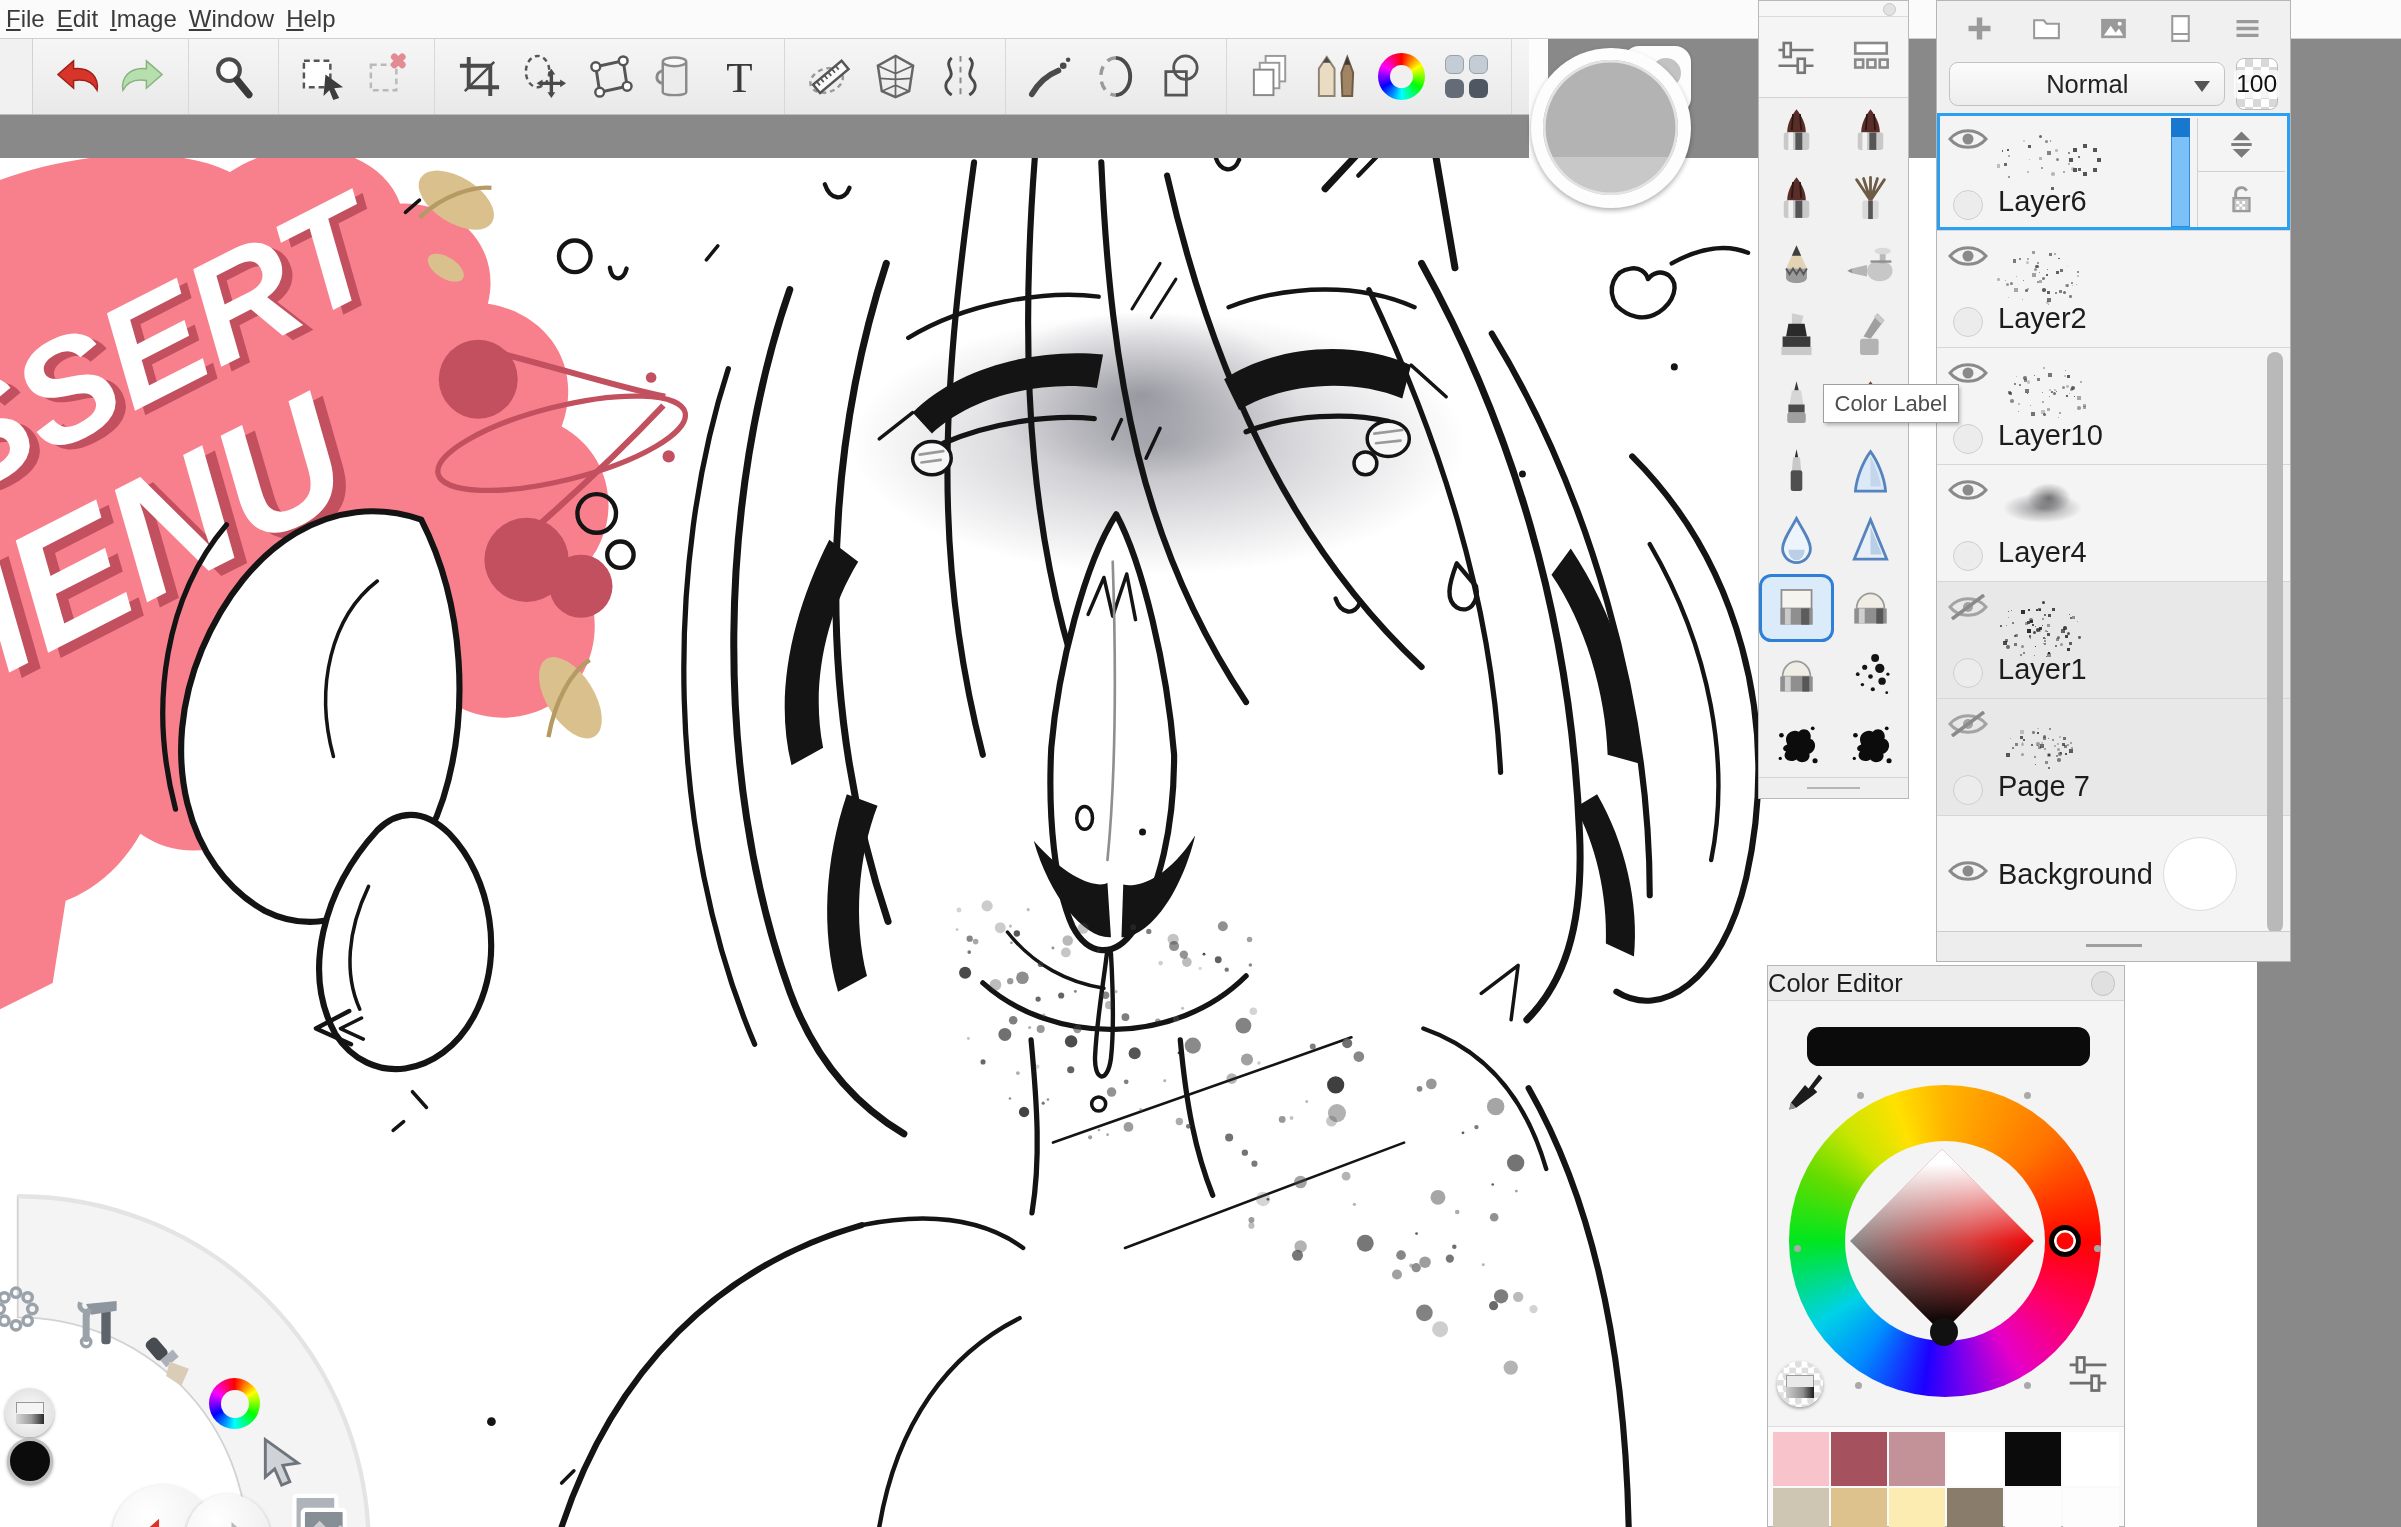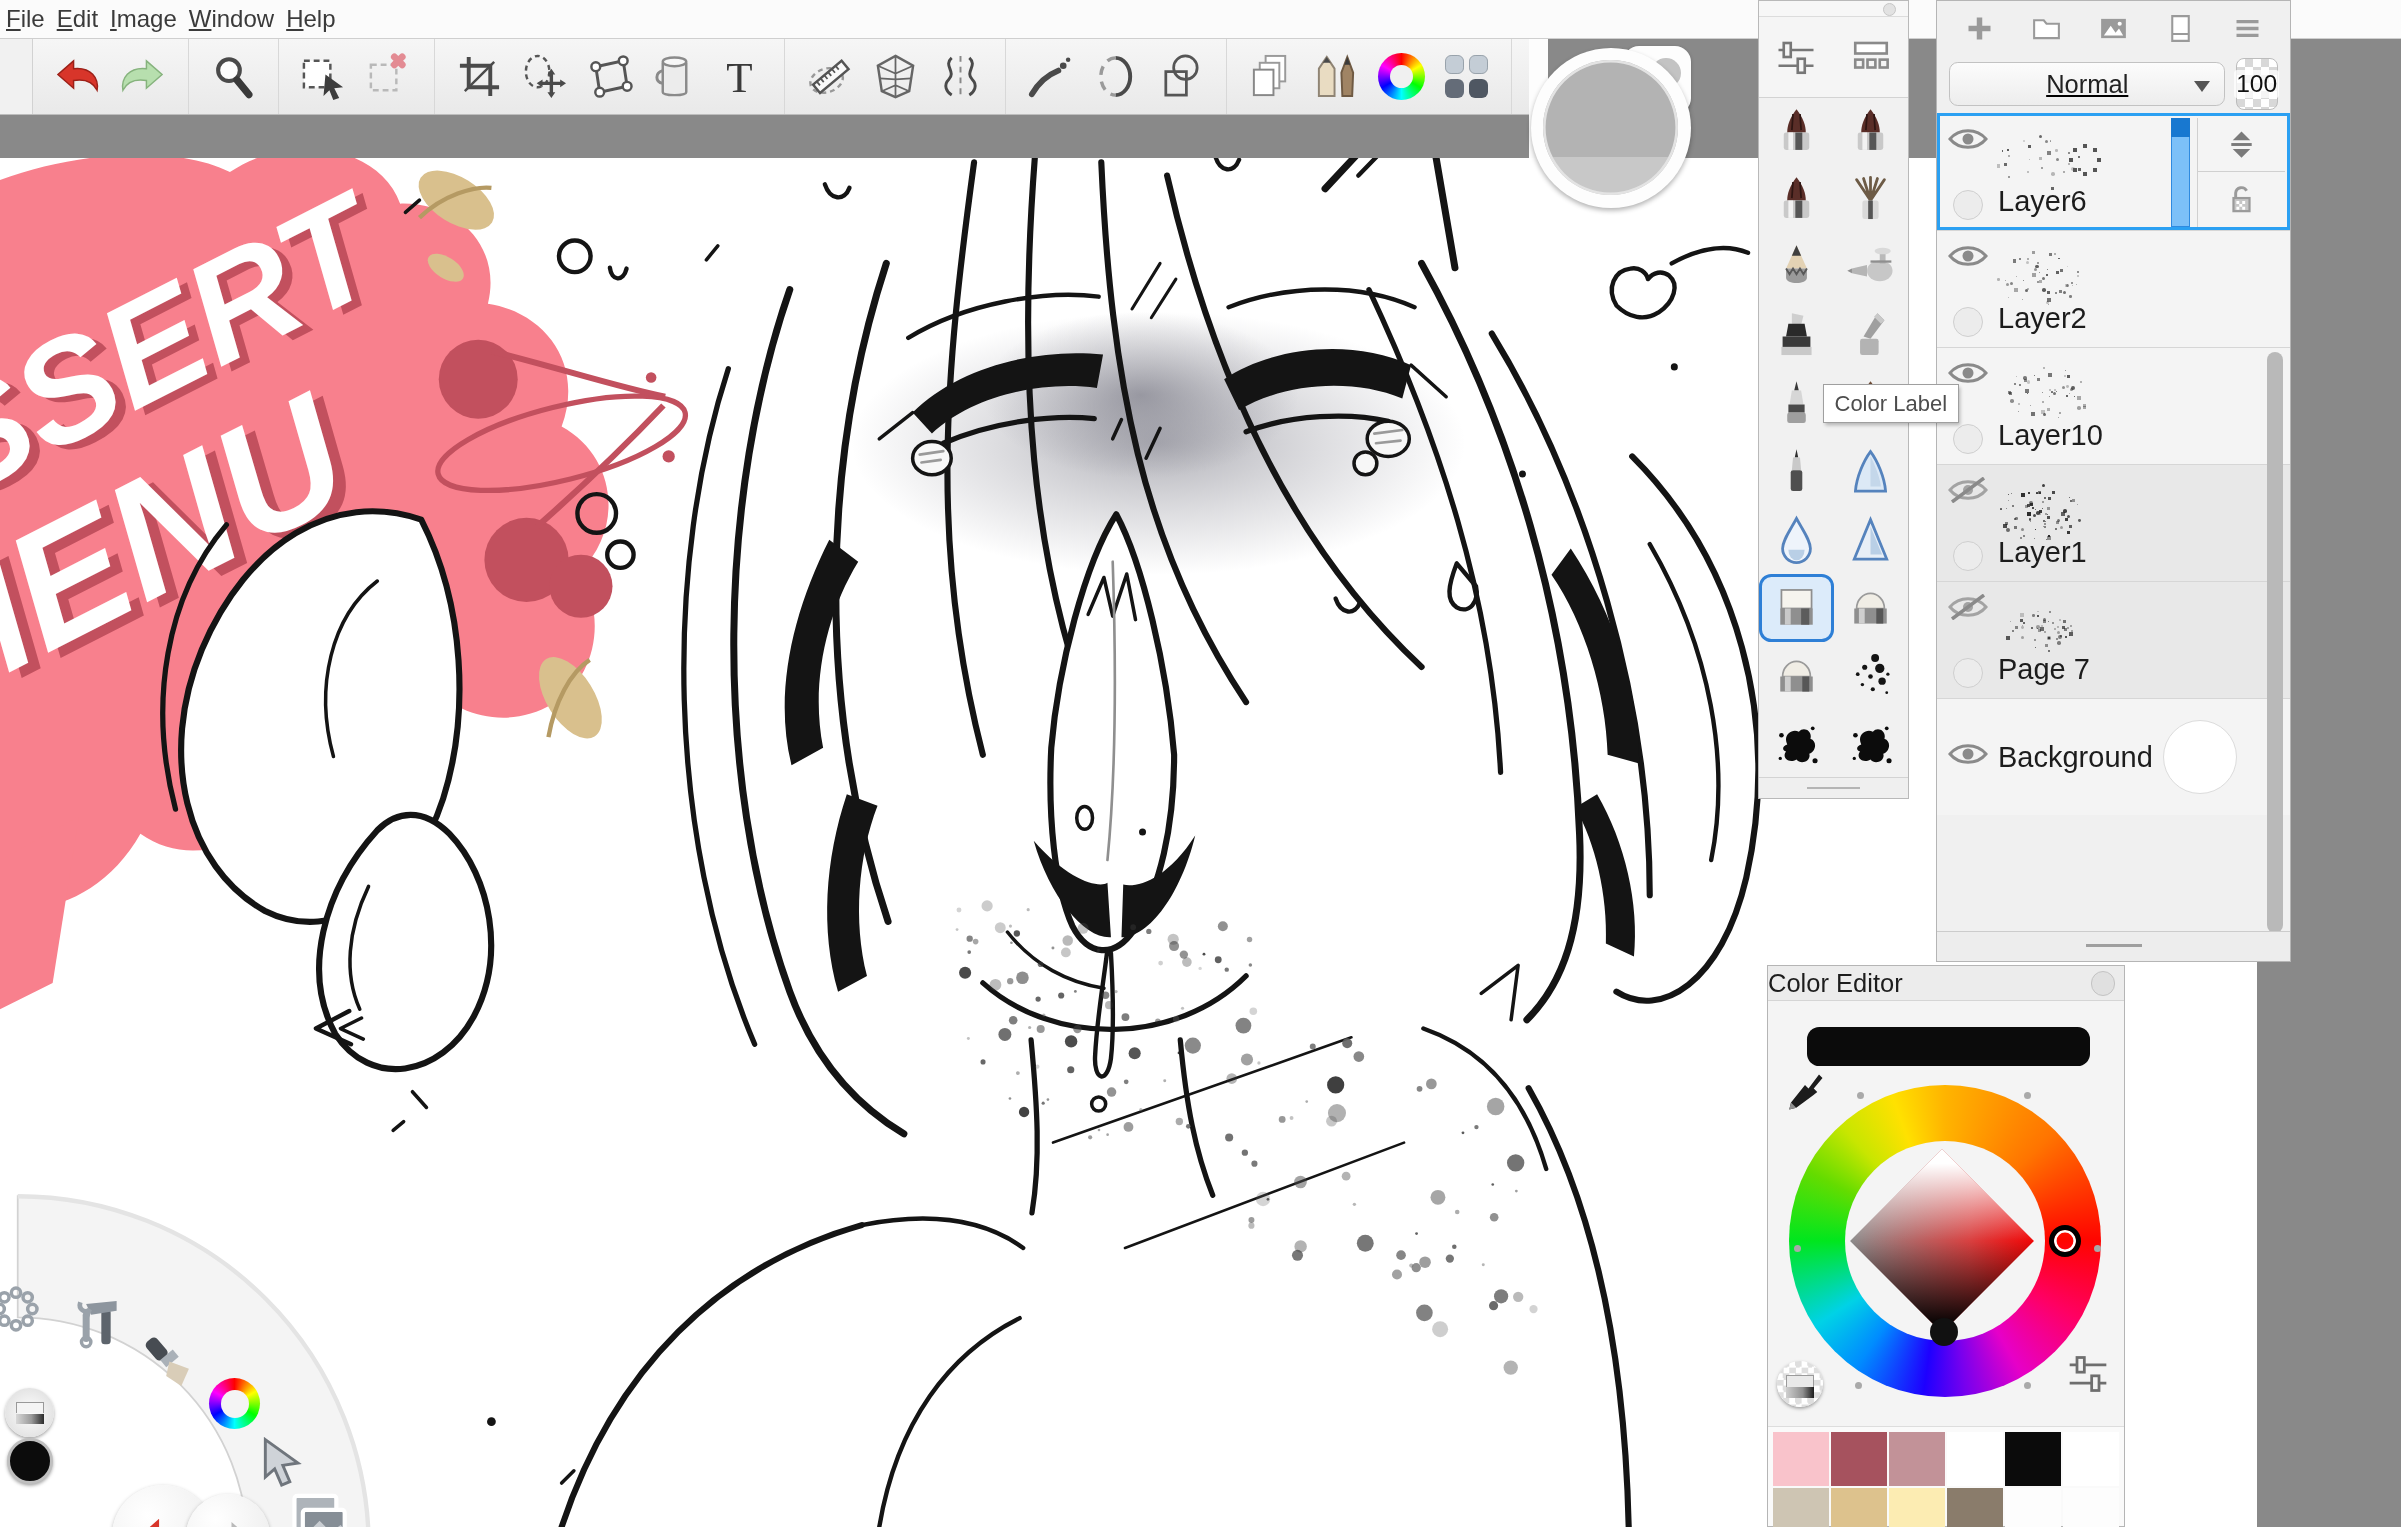--- a/index.html
+++ b/index.html
@@ -66,21 +66,21 @@
     padding:0 10.5px; z-index:70; white-space:nowrap; }
 
   
   #layerspanel { left:1936px; top:0; width:355px; height:962px; background:#f0f0f0;
     border:0.9px solid #b5b5b5; z-index:44; }
   #layers-header { height:54px; display:flex; align-items:center; justify-content:space-around;
     padding:0 8.8px; }
   #layers-header svg { width:37px; height:33px; }
   #blend-row { height:58px; display:flex; align-items:center; padding:0 12.3px; gap:10.5px; }
   #blend-select { flex:1; height:44px; border:0.9px solid #c2c2c2; border-radius:8.8px;
-    background:linear-gradient(#fcfcfc,#ededed); display:flex; align-items:center; position:relative;text-decoration:underline; }
+    background:linear-gradient(#fcfcfc,#ededed); display:flex; align-items:center; position:relative; }
   #blend-select .lbl { flex:1; text-align:center; font-size:25.5px; color:#222; }
   #blend-select .caret { position:absolute; right:14px; top:17.6px; width:0; height:0;
     border-left:8.8px solid transparent; border-right:8.8px solid transparent; border-top:11.4px solid #555; }
   #opacity-box { width:42px; height:52px; border:0.9px solid #bcbcbc; border-radius:8px;
     background:repeating-conic-gradient(#d8d8d8 0% 25%, #ffffff 0% 50%) 0 0/16px 16px;
     display:flex; align-items:center; justify-content:center; }
   #opacity-box span { font-size:24.6px; color:#111; background:rgba(255,255,255,.75); padding:0 1.8px; border-radius:3.5px; }
   #layers-list { position:relative; }
   .layer-row { position:relative; height:117px; border-top:0.9px solid #d6d6d6; background:#f4f4f4; }
   .layer-row.dim { background:#e8e8e8; }
@@ -1043,20 +1043,34 @@
             <span style="position: absolute; left: 49px; top: 20.4px; width: 1px; height: 1px; background: rgb(34, 34, 34); opacity: 0.746881; border-radius: 50%;"></span>
             <span style="position: absolute; left: 68px; top: 37px; width: 3.4px; height: 3.4px; background: rgb(34, 34, 34); opacity: 0.608781; border-radius: 50%;"></span>
             <span style="position: absolute; left: 58px; top: 58px; width: 3.3px; height: 3.3px; background: rgb(34, 34, 34); opacity: 0.652344; border-radius: 50%;"></span>
             <span style="position: absolute; left: 98px; top: 51px; width: 3.3px; height: 3.3px; background: rgb(34, 34, 34); opacity: 0.371381; border-radius: 0px;"></span>
             <span style="position: absolute; left: 81px; top: 40px; width: 1.5px; height: 1.5px; background: rgb(34, 34, 34); opacity: 0.681714; border-radius: 0px;"></span>
             <span style="position: absolute; left: 86px; top: 31px; width: 3.8px; height: 3.8px; background: rgb(34, 34, 34); opacity: 0.710554; border-radius: 50%;"></span>
             <span style="position: absolute; left: 39px; top: 24px; width: 3.3px; height: 3.3px; background: rgb(34, 34, 34); opacity: 0.500154; border-radius: 0px;"></span>
             <span style="position: absolute; left: 57px; top: 37px; width: 1.4px; height: 1.4px; background: rgb(34, 34, 34); opacity: 0.598413; border-radius: 50%;"></span>
           </div>
         </div>
+        <div class="layer-row">
+          <div class="eye">
+            <svg viewBox="0 0 40 26">
+              <path d="M2 13 C11 2 29 2 38 13 C29 24 11 24 2 13 Z" fill="none" stroke="#8a8a8a" stroke-width="3"></path>
+              <circle cx="20" cy="13" r="5.5" fill="#8a8a8a"></circle>
+            </svg>
+          </div>
+          <div class="radio"></div>
+          <div class="lname">Layer4</div>
+          <div class="thumb">
+            <div style="position:absolute;left:17.6px;top:21px;width:79px;height:30px;background:radial-gradient(closest-side,rgba(90,90,95,.65),rgba(90,90,95,0));"></div>
+            <div style="position:absolute;left:42px;top:10.5px;width:44px;height:30px;background:radial-gradient(closest-side,rgba(70,70,75,.7),rgba(70,70,75,0));"></div>
+          </div>
+        </div>
         <div class="layer-row dim">
           <div class="eye">
             <svg viewBox="0 0 40 26">
               <path d="M2 13 C11 2 29 2 38 13 C29 24 11 24 2 13 Z" fill="none" stroke="#a3a3a3" stroke-width="3"></path>
               <circle cx="20" cy="13" r="5" fill="#a3a3a3"></circle>
               <line x1="4" y1="25" x2="36" y2="1" stroke="#8a8a8a" stroke-width="3.5"></line>
             </svg>
           </div>
           <div class="radio"></div>
           <div class="lname">Layer1</div>

